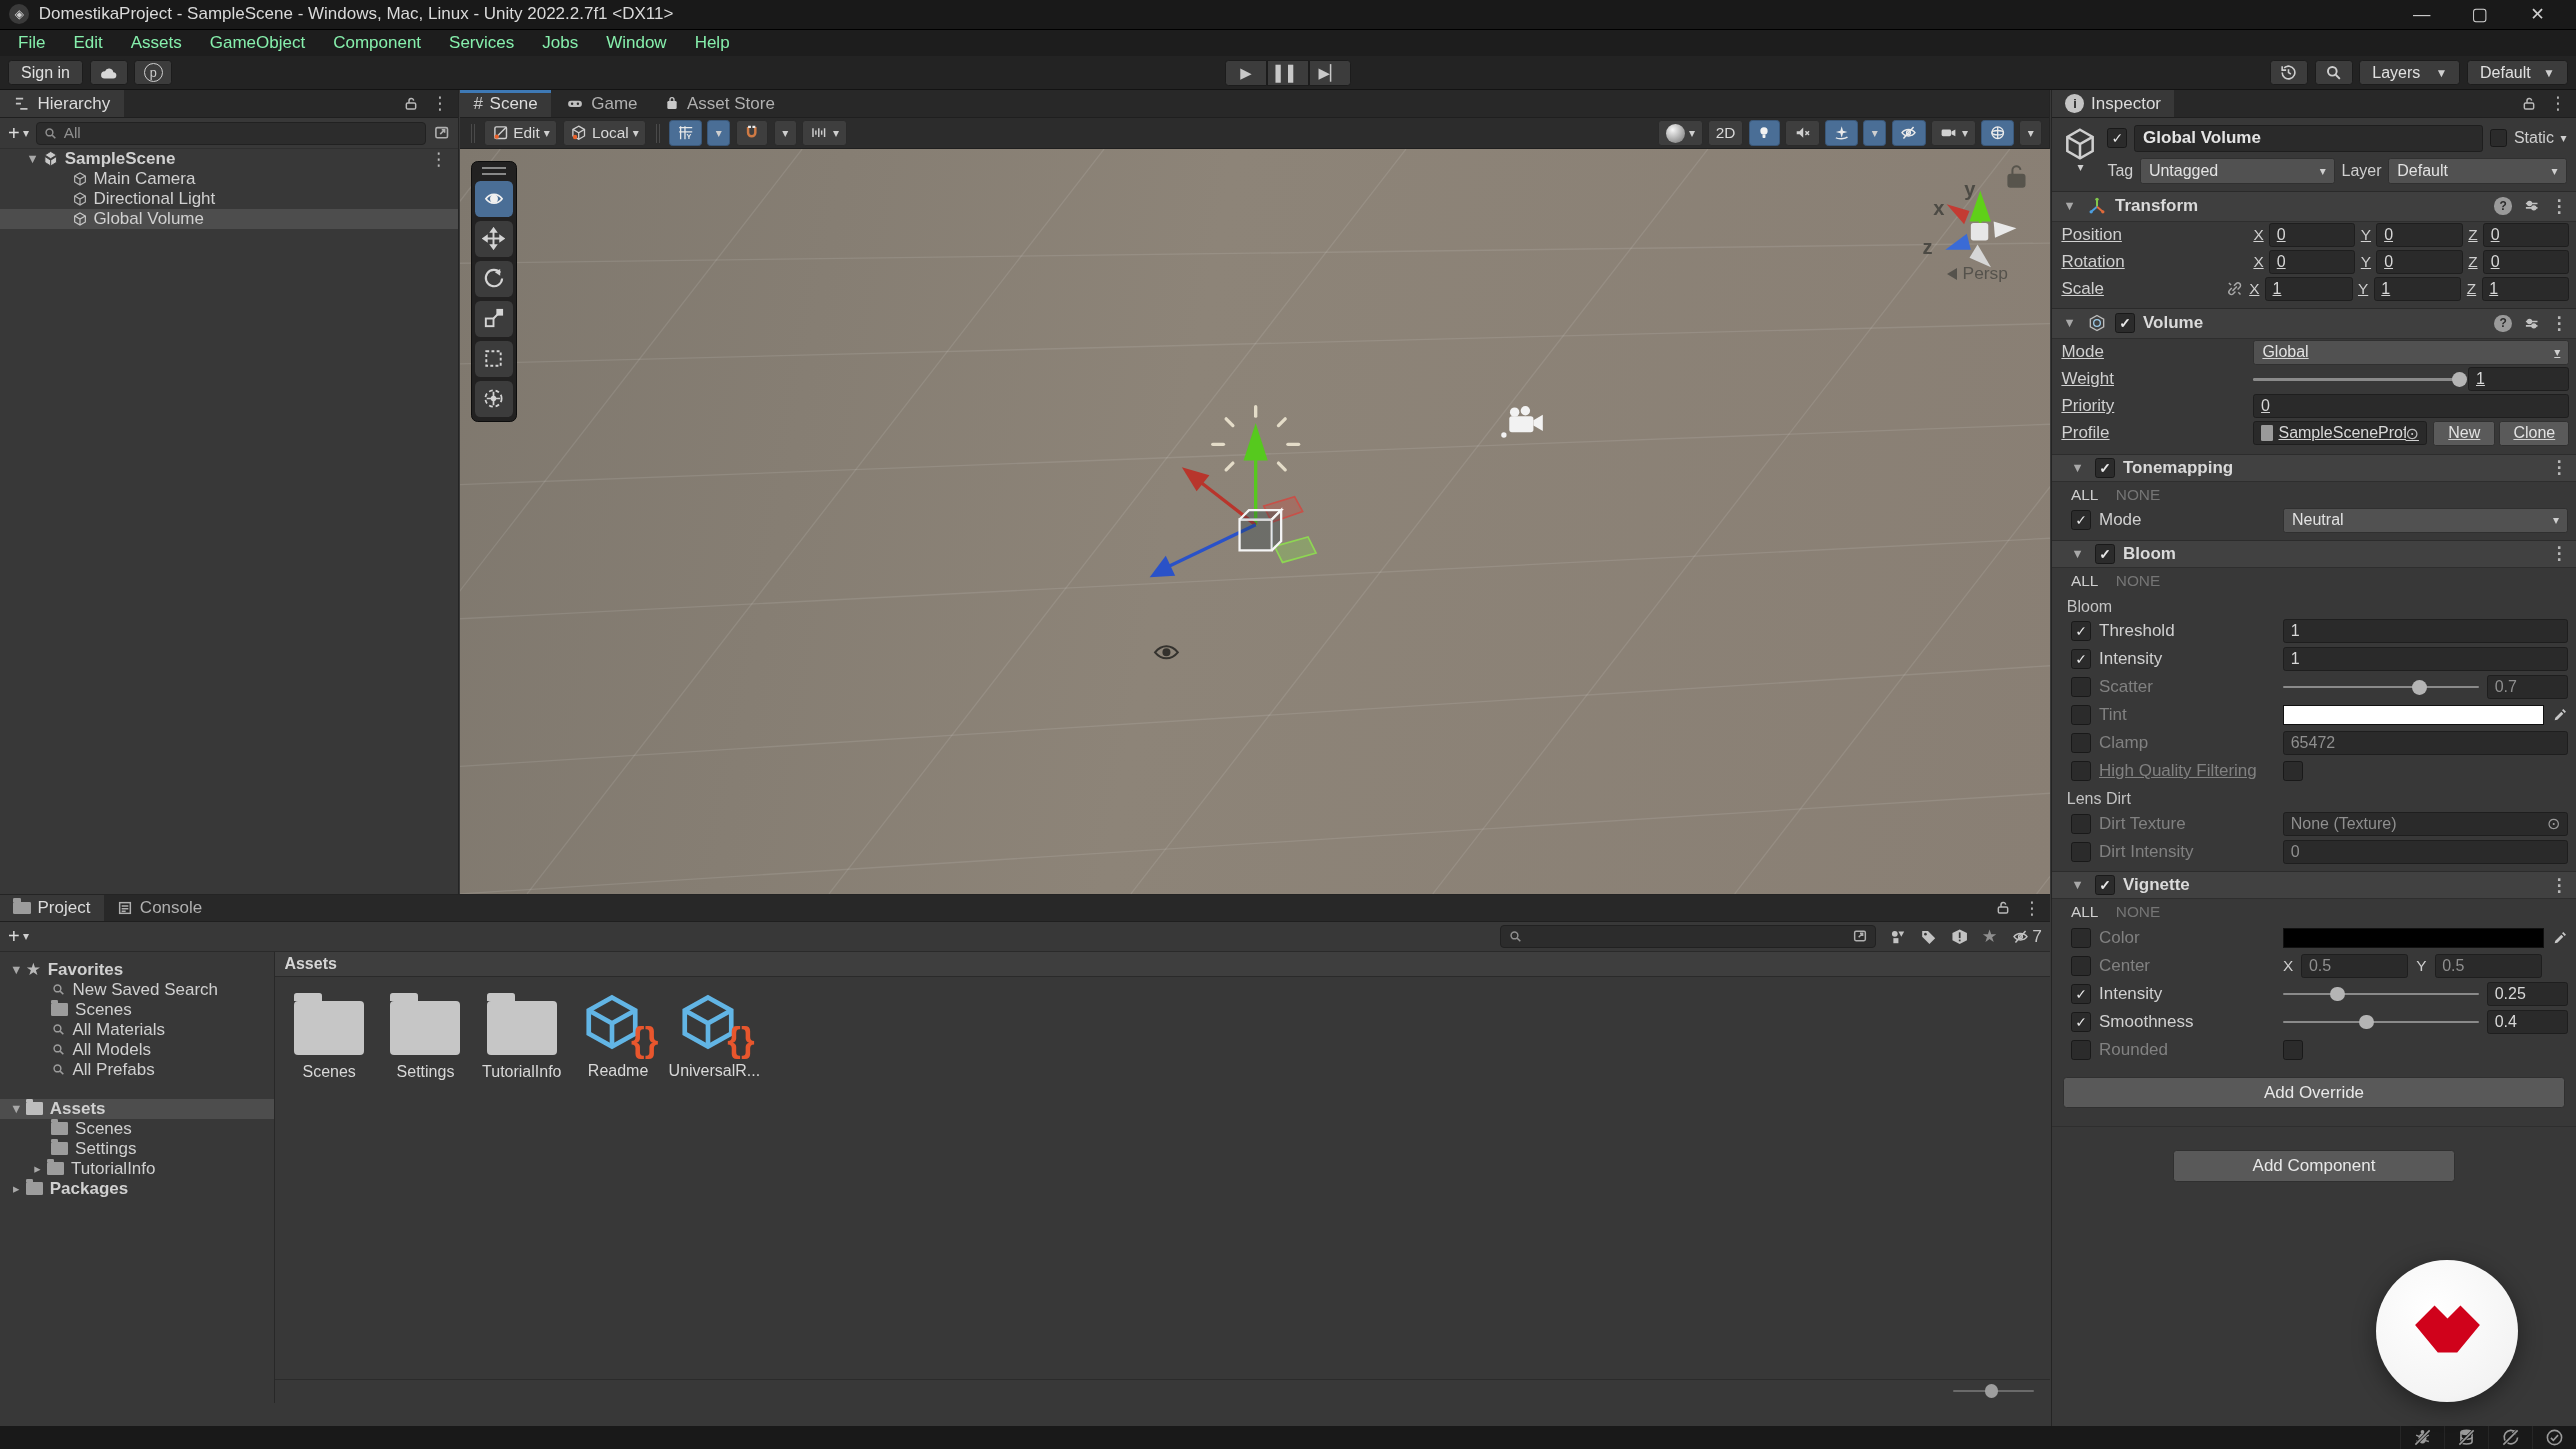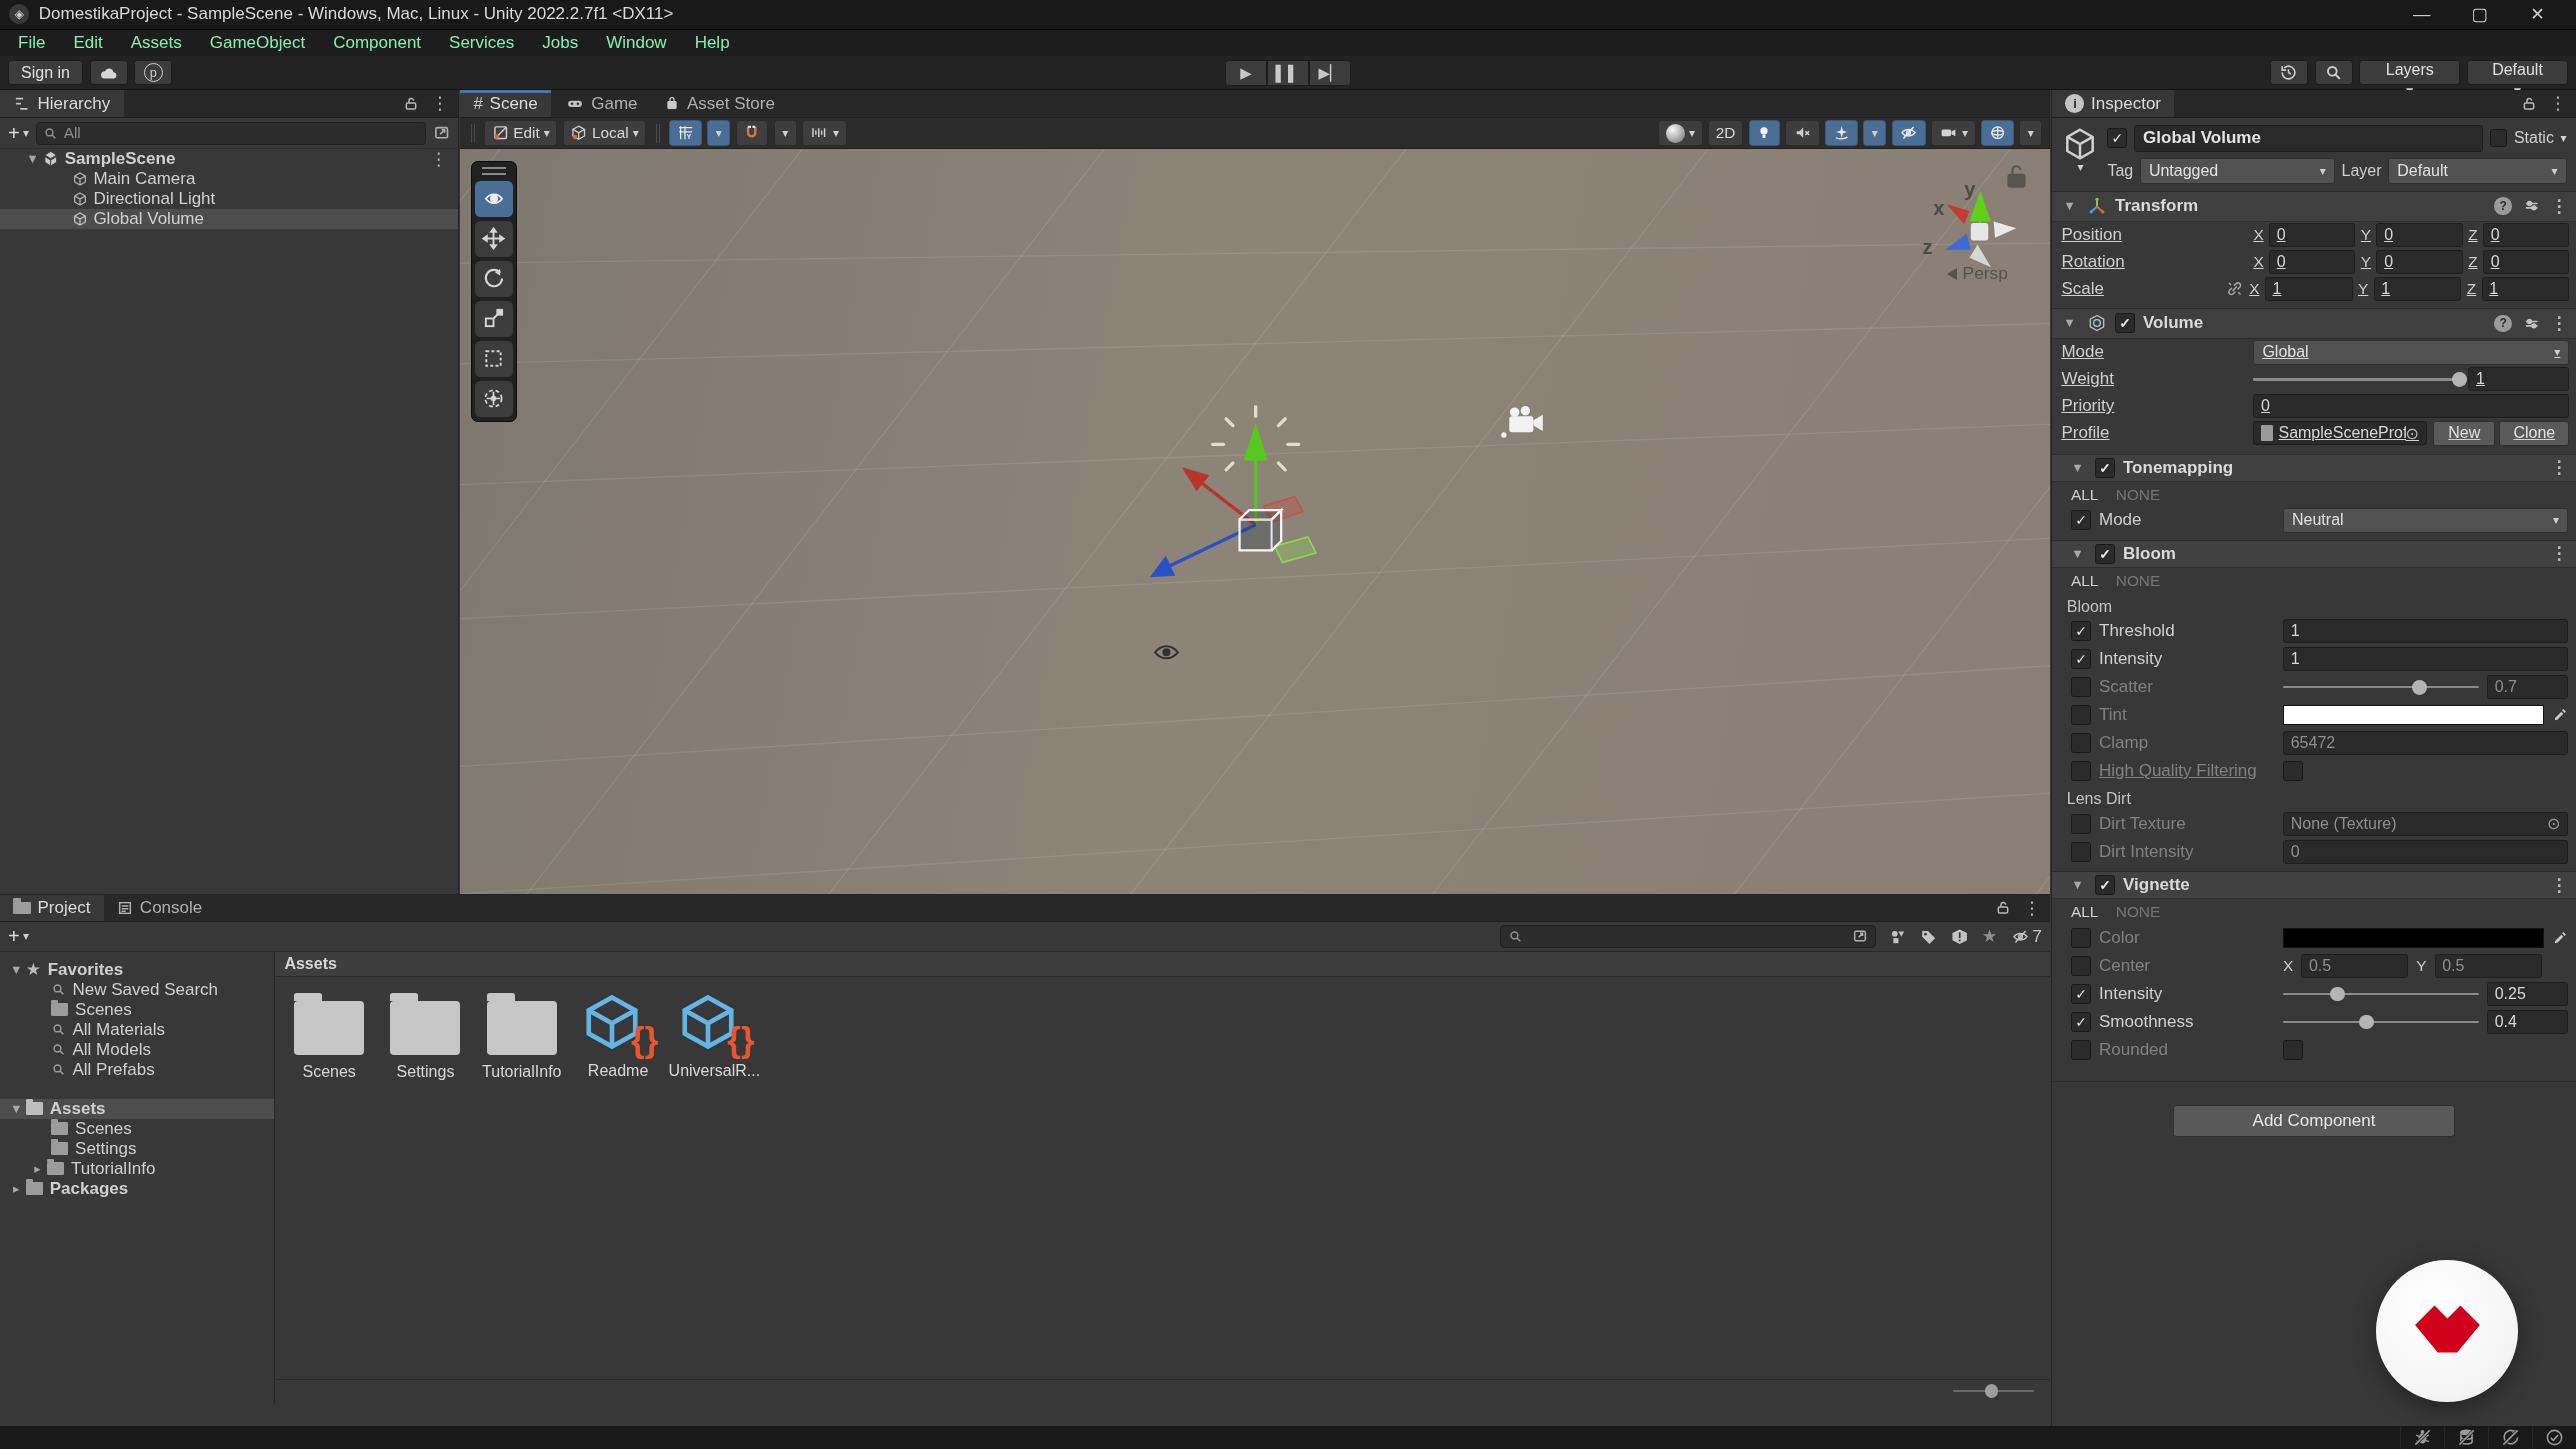--- a/index.html
+++ b/index.html
@@ -24,21 +24,21 @@
   display:flex; align-items:center; padding:0 8px; border-bottom:0.7px solid #131313; }
 .tb-btn { height:25.5px; background:#3c3c3c; border:0.7px solid #1c1c1c; border-radius:3.4px;
   display:flex; align-items:center; justify-content:center; color:#e0e0e0; padding:0 12px;
   margin-right:6.7px; font-size:16px; gap:5.4px; }
 .tb-icon { min-width:38px; padding:0 6.7px; }
 #playgroup { position:absolute; left:50%; top:4px; transform:translateX(-50%); display:flex; }
 .play-btn { width:42px; height:25.5px; background:#3c3c3c; border:0.7px solid #1c1c1c;
   display:flex; align-items:center; justify-content:center; color:#c8c8c8; font-size:14.8px; }
 .play-btn:first-child { border-radius:3.4px 0 0 3.4px; } .play-btn:last-child { border-radius:0 3.4px 3.4px 0; }
 #tb-right { margin-left:auto; display:flex; align-items:center; }
-.ddl { min-width:101px; justify-content:space-between;flex-direction:column; }
+.ddl { min-width:101px; justify-content:space-between; }
 
 
 .tabstrip { height:28px; background:#282828; display:flex; align-items:stretch; border-bottom:0.7px solid #1f1f1f; }
 .tab { display:flex; align-items:center; gap:6.7px; padding:0 13.4px; color:#b0b0b0; font-size:17px; position:relative; }
 .tab.active { background:#383838; color:#dcdcdc; }
 .tab.bluetop::before { content:""; position:absolute; left:0; right:0; top:0; height:2.7px; background:#3e79b5; }
 .strip-icons { margin-left:auto; display:flex; align-items:center; gap:12px; padding-right:9.4px; color:#b9b9b9; }
 .kebab { color:#b9b9b9; font-size:17.4px; }
 .caret { color:#cfcfcf; font-size:12px; }
 .chk { width:20px; height:20px; background:#2b2b2b; border:0.7px solid #191919; border-radius:2.7px;
@@ -880,20 +880,23 @@
     <div class="nfld" style="flex:none;width:81px;">
         <span>0.4</span>
       </div>
   </div>
   <div class="orow dis">
     <span class="chk"></span>
     <span class="olabel">Rounded</span>
     <span class="chk"></span>
   </div>
 
+  <div class="addoverride">
+      <span>Add Override</span>
+    </div>
   <div class="sep-line"></div>
   <div class="addcomponent">
       <span>Add Component</span>
     </div>
 </div>
 
 <div id="project">
   <div class="tabstrip">
     <div class="tab active">
       <span class="sfolder"></span>

